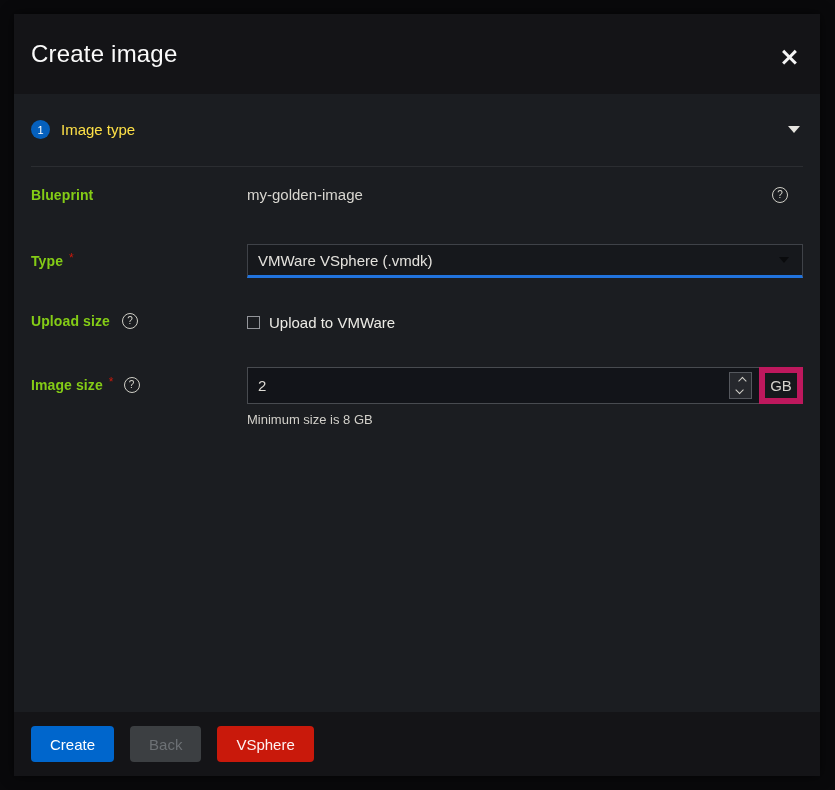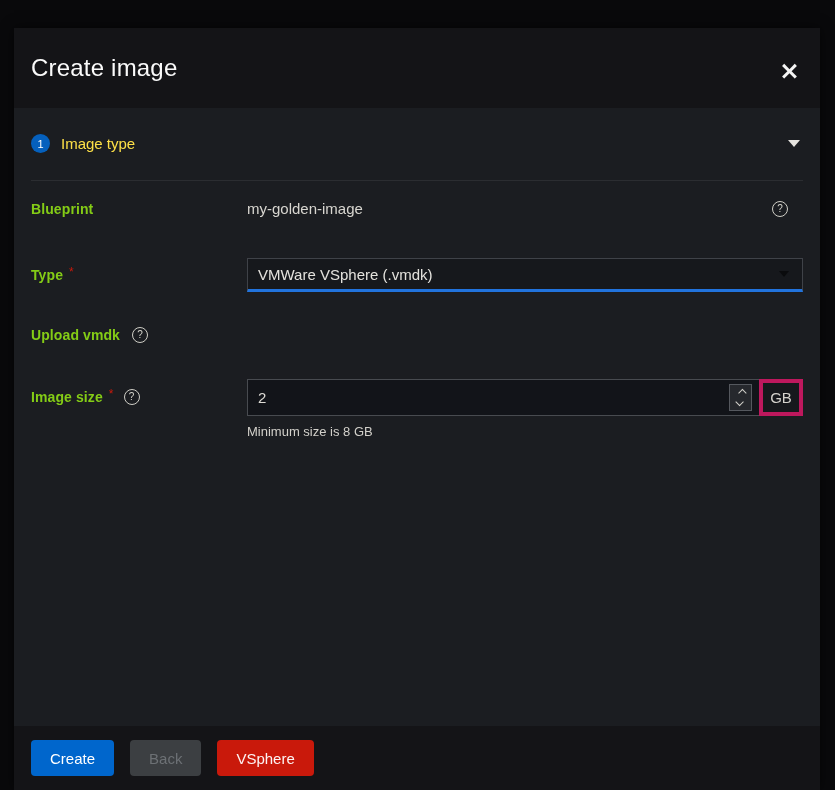--- a/index.html
+++ b/index.html
@@ -5,21 +5,21 @@
   * { margin:0; padding:0; box-sizing:border-box; }
   html,body { width:835px; height:790px; }
   body {
     background:#09090b;
     font-family:"Liberation Sans","DejaVu Sans",sans-serif;
     color:#e0e0e0;
     position:relative;
     overflow:hidden;
   }
   .modal {
-    position:absolute; left:14px; top:28px; width:806px; height:762px;
+    position:absolute; left:14px; top:14px; width:806px; height:762px;
     background:#141417;
     display:flex; flex-direction:column;
     box-shadow:0 0 12px rgba(0,0,0,.6);
     justify-content:flex-end;
   }
   
   .modal-header { position:relative; padding:26px 24px 26px 17px; flex:0 0 auto; }
   .modal-title { font-size:24px; font-weight:500; color:#fafafa; letter-spacing:.2px; }
   .close-btn {
     position:absolute; top:30px; right:20px;
@@ -111,21 +111,21 @@
   .stepper {
     width:23px; height:27px; background:#26282d; border:1px solid #55585e;
     display:flex; flex-direction:column; align-items:center; justify-content:center;
     gap:3px; cursor:pointer;
   }
   .chev { width:6px; height:6px; border-style:solid; border-color:#d2d0ca; border-width:1.5px 1.5px 0 0; }
   .chev-up   { transform:rotate(-45deg) translate(1px,1px); }
   .chev-down { transform:rotate(135deg) translate(1px,1px); }
   .unit-addon {
     flex:0 0 44px; display:flex; align-items:center; justify-content:center;
-    background:#16181c; border:4px solid #be185d;
+    background:#16181c; border:6px solid #be185d;
     color:#d4d2cc; font-size:15px;
   }
   .helper-text { margin-top:8px; font-size:13px; color:#d2d0ca; }
   
   .modal-footer {
     background:#141417; flex:0 0 64px;
     display:flex; align-items:center; gap:16px;
     padding:0 17px;
   }
   .btn {
@@ -175,22 +175,26 @@
         <div>
           <div class="select-control">
             <span>VMWare VSphere (.vmdk)</span>
             <span class="select-caret"></span>
           </div>
         </div>
       </div>
 
       <div class="form-row row-upload">
         <div class="label-cell">
-          <span class="field-label">Upload vmdk</span>
+          <span class="field-label">Upload size</span>
           <span class="help-icon">?</span>
+        </div>
+        <div class="checkbox-cell">
+          <span class="checkbox-box"></span>
+          <span class="checkbox-label">Upload to VMWare</span>
         </div>
       </div>
 
       <div class="form-row row-size">
         <div class="label-cell" style="padding-top:10px;">
           <span class="field-label">Image size</span>
           <span class="required">*</span>
           <span class="help-icon" style="margin-left:10px;">?</span>
         </div>
         <div>

